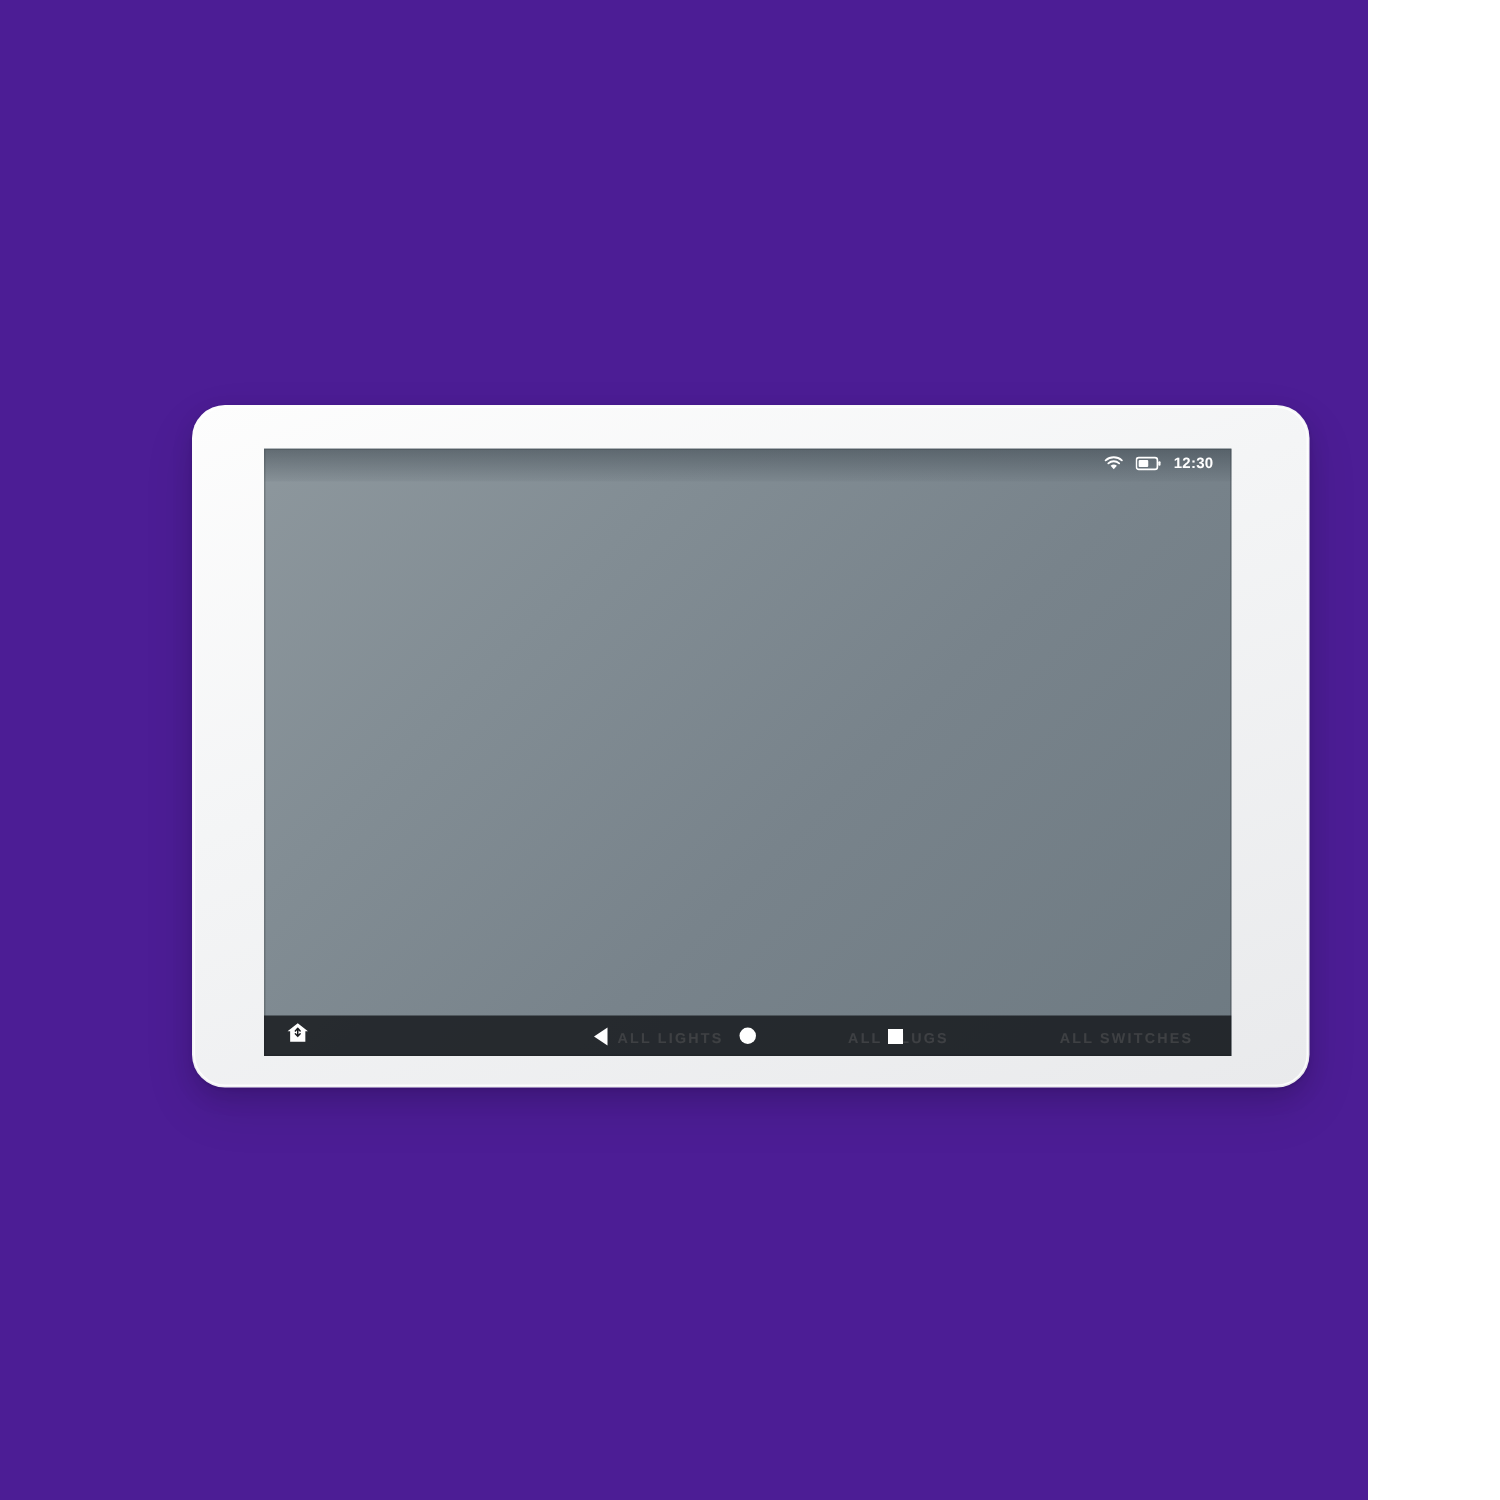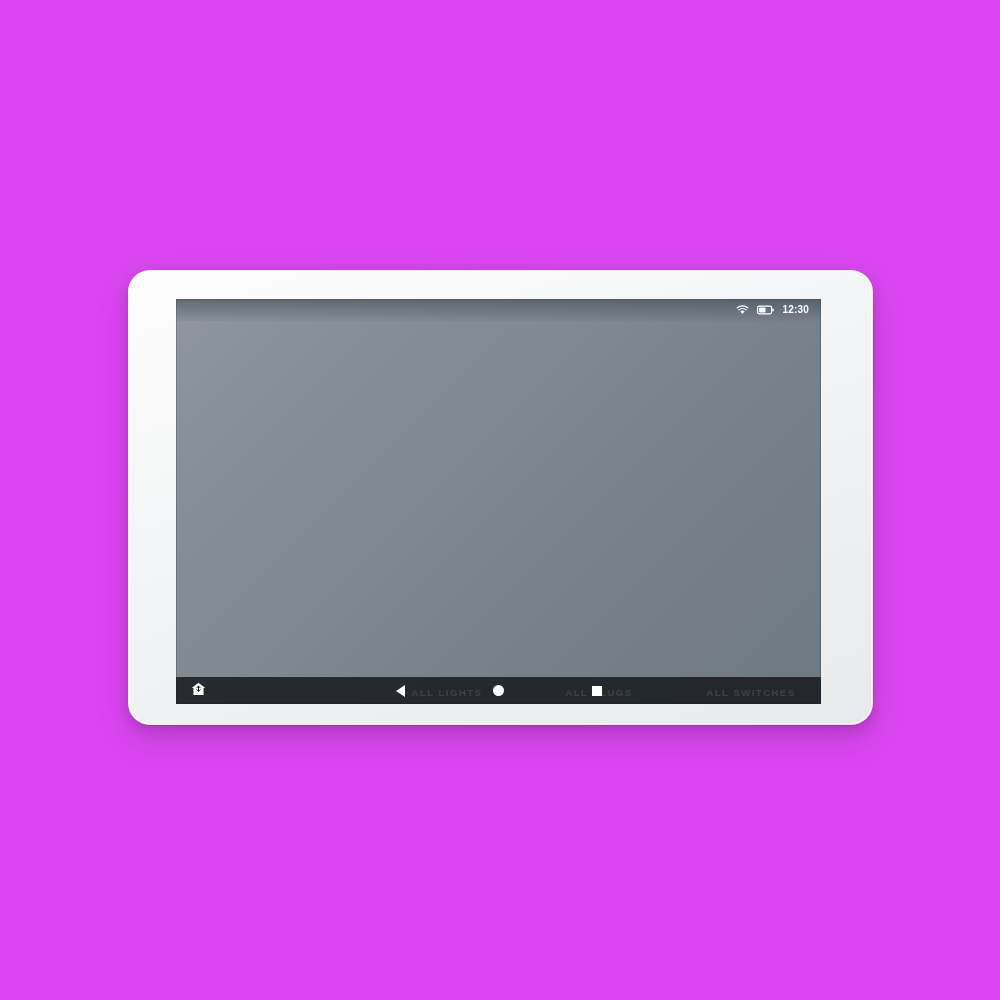--- a/index.html
+++ b/index.html
@@ -7,23 +7,23 @@
     padding: 0;
     width: 1000px;
     height: 1000px;
     background: #ffffff;
     font-family: "Liberation Sans", sans-serif;
     overflow: hidden;
   }
 
   #stage {
     position: relative;
-    width: 1000px;
+    width: 912px;
     height: 1000px;
-    background: #d946ef;
+    background: #4c1d95;
   }
 
   
   #tablet {
     position: absolute;
     left: 128px;
     top: 270px;
     width: 745px;
     height: 455px;
     border-radius: 22px;

